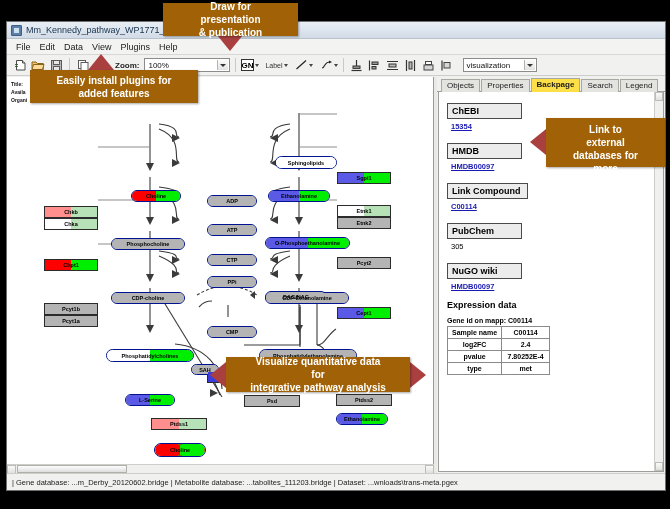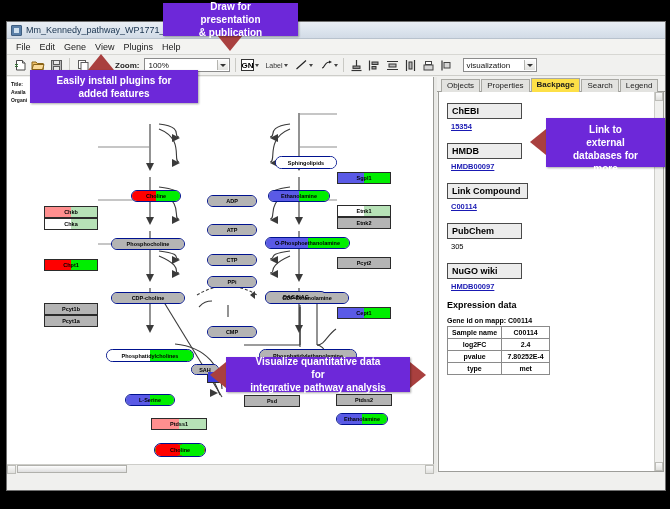--- a/index.html
+++ b/index.html
@@ -207,21 +207,21 @@
   .rh{ right:0; width:50%; }
   .selhandles .h{
     position:absolute; width:4px;height:4px;
     background:#ffe400; border:1px solid #7a7300; z-index:6;
   }
   svg.edges{ position:absolute; left:0; top:0; }
 
   
   .callout{
     position:absolute;
-    background:#6d28d9;
+    background:#a16207;
     color:#fff; font-weight:bold;
     font-size:10px; line-height:13px;
     text-align:center;
     display:flex;align-items:center;justify-content:center;
     padding:4px 24px;
     z-index:40;
     box-shadow:1px 1px 2px rgba(0,0,0,.35);
   }
   .arrow-dn{
     position:absolute; z-index:39;
@@ -263,21 +263,21 @@
   <div id="app-window">
 
     <div id="titlebar">
       <div class="tb-icon"></div>
       <div id="title-text">Mm_Kennedy_pathway_WP1771_45176.gpml</div>
     </div>
 
     <div id="menubar">
       <div class="menu-item">File</div>
       <div class="menu-item">Edit</div>
-      <div class="menu-item">Gene</div>
+      <div class="menu-item">Data</div>
       <div class="menu-item">View</div>
       <div class="menu-item">Plugins</div>
       <div class="menu-item">Help</div>
     </div>
 
     <div id="toolbar">
       <div class="tbtn">
         <svg width="13" height="13" viewBox="0 0 13 13">
             <path d="M2.5 1.5h6l2.5 2.5v7h-8.5z" fill="#fff" stroke="#4b4b4b"></path>
             <path d="M8.5 1.5v2.5h2.5" fill="#dcdcdc" stroke="#4b4b4b"></path>
@@ -740,20 +740,23 @@
         </div>
       </div>
     </div>
 
     <div style="position:absolute;left:0;bottom:17px;width:427px;" class="hscrollbar">
       <div class="hs-arrow"></div>
       <div class="hs-thumb"></div>
       <div class="hs-arrow" style="margin-left:auto;"></div>
     </div>
 
+    <div id="statusbar">
+      <span id="status-text">| Gene database: ...m_Derby_20120602.bridge | Metabolite database: ...tabolites_111203.bridge | Dataset: ...wnloads\trans-meta.pgex</span>
+    </div>
   </div>
 
   <div class="callout" id="co-draw" style="left:163px;top:3px;width:135px;height:33px;">
     <span style="white-space:pre-line;">Draw for presentation
 &amp; publication</span>
   </div>
   <div class="arrow-dn" style="left:217px;top:35px;"></div>
 
   <div class="callout" id="co-plugins" style="left:30px;top:70px;width:168px;height:33px;">
     <span style="white-space:pre-line;">Easily install plugins for

